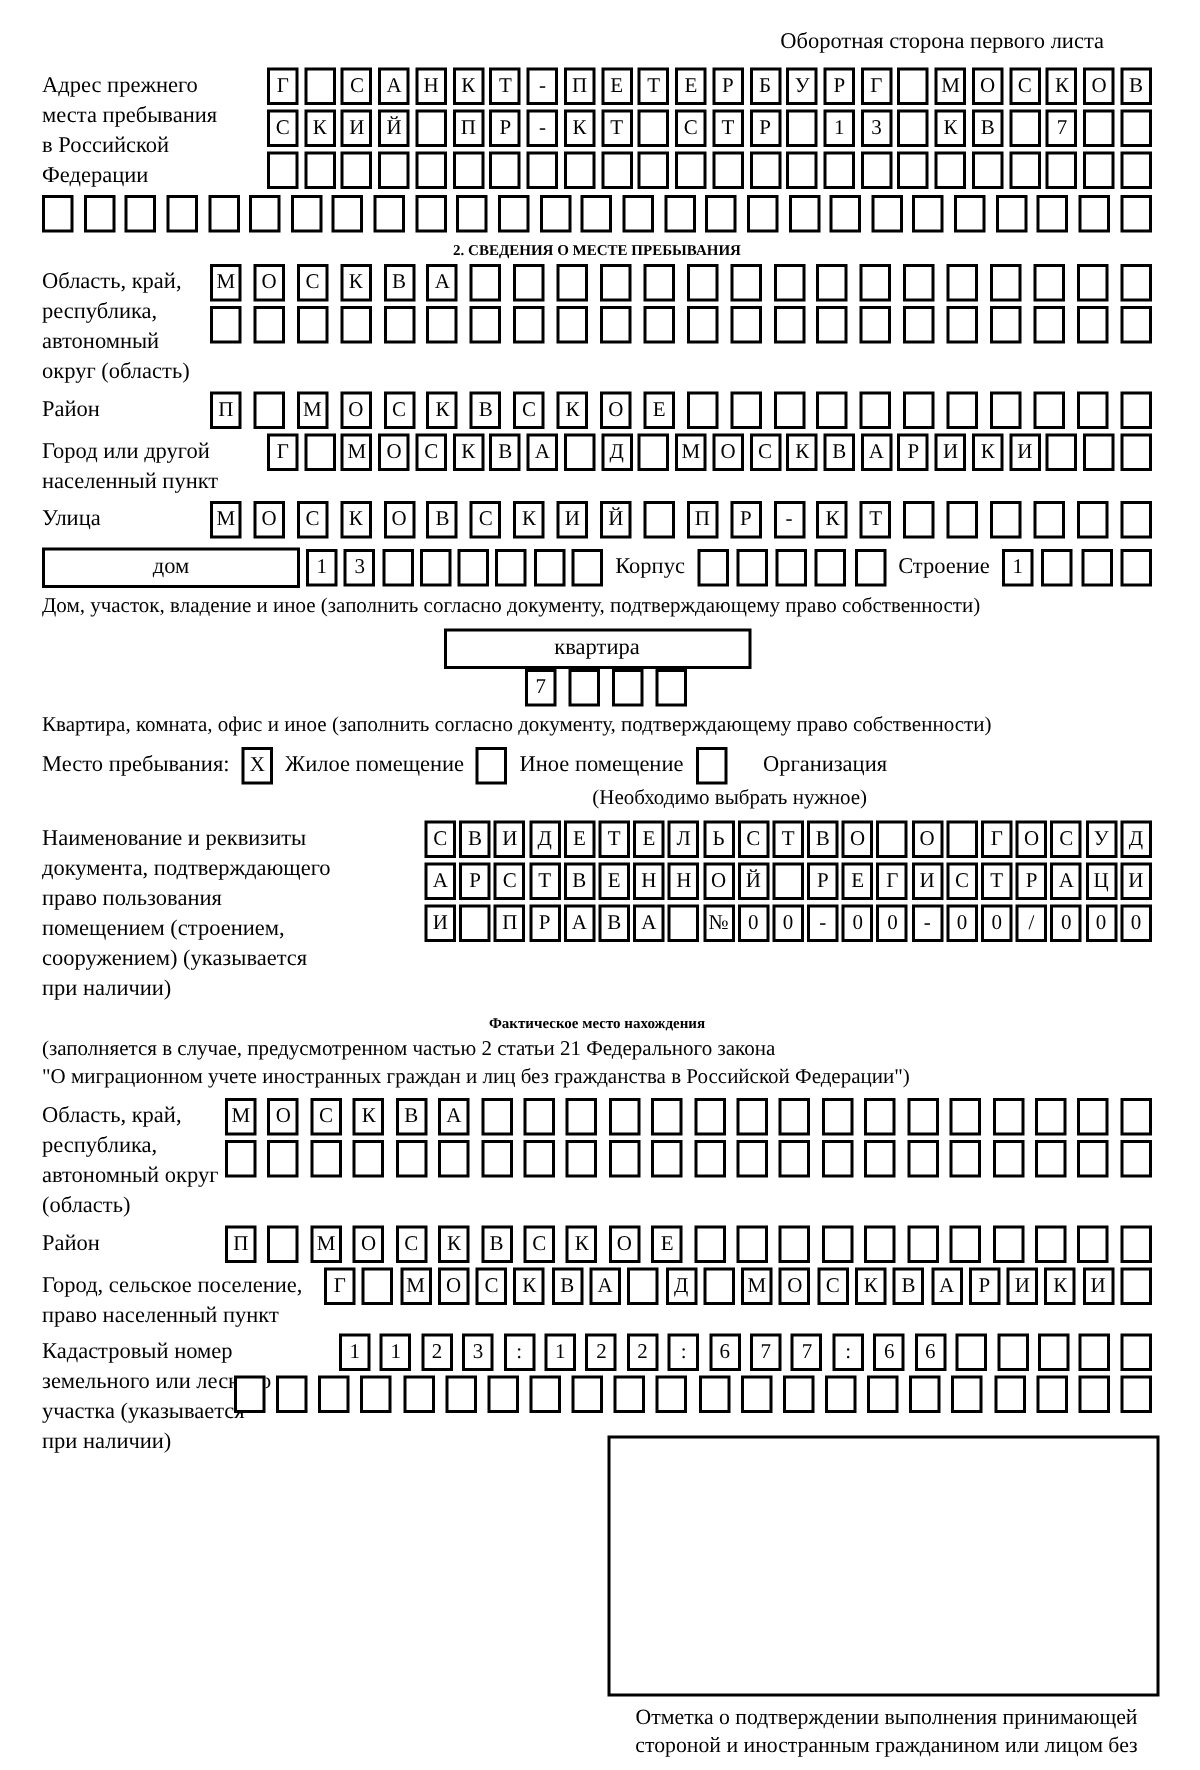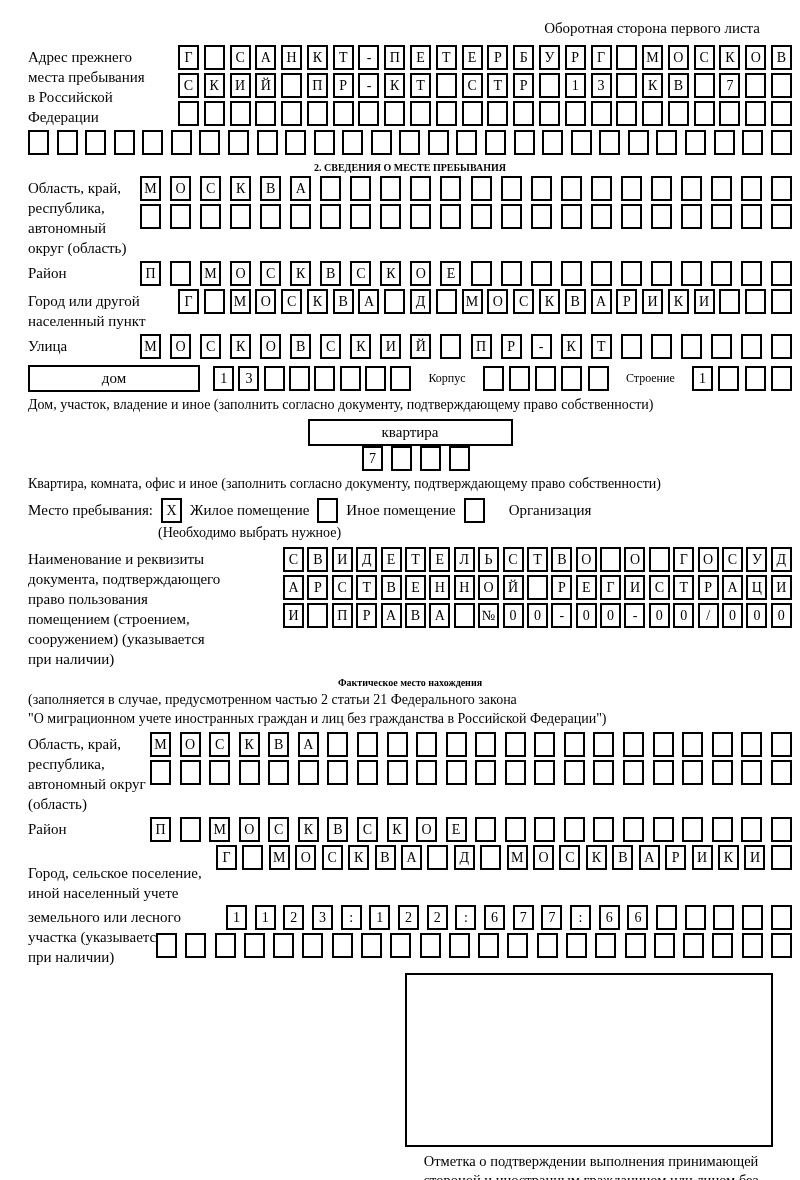--- a/index.html
+++ b/index.html
@@ -6,21 +6,21 @@
   html, body { background: #ffffff; }
   body {
     width: 800px;
     font-family: "Liberation Serif", "DejaVu Serif", serif;
     color: #000000;
   }
   .page {
     position: relative;
     width: 800px;
     height: 1180px;
-    padding: 12px 8px 0 28px;
+    padding: 12px 32px 0 28px;
     overflow: hidden;
     background: #ffffff;
   }
   .header-note {
     text-align: right;
     padding-right: 32px;
     font-size: 15px;
     margin-top: 8px;
   }
   .field { display: flex; align-items: flex-start; }
@@ -31,45 +31,45 @@
   .cell {
     flex: 0 0 21px;
     width: 21px; height: 25px;
     border: 2px solid #000;
     display: inline-flex;
     align-items: center; justify-content: center;
     font-size: 14px;
     background: #fff;
   }
   .w150 { width: 150px; } .w112 { width: 112px; } .w255 { width: 255px; }
-  .w122 { width: 122px; } .w188 { width: 188px; margin-top: 16px; } .w198 { width: 198px; }
+  .w122 { width: 122px; } .w188 { width: 188px; } .w198 { width: 198px; }
   .fullrow { margin-top: 3px; }
   .caption { font-size: 14px; line-height: 18px; margin-top: 4px; }
   .center { text-align: center; }
   .section-title { text-align: center; font-weight: bold; font-size: 10px; margin-top: 7px; }
   .mt2 { margin-top: 2px; } .mt3 { margin-top: 3px; } .mt4 { margin-top: 4px; } .mt8 { margin-top: 8px; }
 
   .house-row { display: flex; align-items: center; justify-content: space-between; margin-top: 6px; }
   .wide-box {
     border: 2px solid #000; height: 27px;
     display: flex; align-items: center; justify-content: center;
     font-size: 15px; background: #fff;
   }
   .house-box { width: 172px; }
-  .inline-label { font-size: 12px; white-space: nowrap; padding: 0 4px; }
+  .inline-label { font-size: 15px; white-space: nowrap; padding: 0 4px; }
   .house-num { width: 198px; } .korpus-cells { width: 126px; } .stroenie-cells { width: 100px; }
 
   .apt-row { display: flex; align-items: center; margin-top: 5px; flex-direction: column; }
   .apt-box { width: 205px; }
   .apt-num { width: 108px; margin-left: 12px; }
 
   .stay-row { display: flex; align-items: center; margin-top: 5px; font-size: 15px; }
   .stay-row .cell { margin: 0 8px; }
   .gap16 { margin-left: 16px; } .gap30 { margin-left: 30px; }
-  .stay-note { font-size: 14px; text-align: left; width: 420px; margin-left: 130px; margin-top: 2px; }
+  .stay-note { font-size: 14px; text-align: right; width: 420px; margin-left: 130px; margin-top: 2px; }
 
   .doc-field { margin-top: 6px; }
   .doc-field .label-col { line-height: 20px; }
 
   .subtitle { text-align: left; font-size: 14px; line-height: 19px; }
   .cad-field { height: 60px; margin-top: 2px; }
   .cad-row2 { margin-left: -70px; }
 
   .stamp-box {
     width: 368px; height: 174px;
@@ -589,21 +589,21 @@
           <span class="cell"></span>
           <span class="cell"></span>
           <span class="cell"></span>
         </div>
     </div>
   </div>
 
   <div class="field mt3">
     <div class="label-col w188">
         <div>Город, сельское поселение,</div>
-        <div>иной населенный учете</div>
+        <div>право населенный пункт</div>
       </div>
     <div class="rows-col">
       <div class="cellrow">
           <span class="cell">Г</span>
           <span class="cell"></span>
           <span class="cell">М</span>
           <span class="cell">О</span>
           <span class="cell">С</span>
           <span class="cell">К</span>
           <span class="cell">В</span>
@@ -621,20 +621,21 @@
           <span class="cell">И</span>
           <span class="cell">К</span>
           <span class="cell">И</span>
           <span class="cell"></span>
         </div>
     </div>
   </div>
 
   <div class="field cad-field">
     <div class="label-col w198">
+        <div>Кадастровый номер</div>
         <div>земельного или лесного</div>
         <div>участка (указывается</div>
         <div>при наличии)</div>
       </div>
     <div class="rows-col">
       <div class="cellrow">
           <span class="cell">1</span>
           <span class="cell">1</span>
           <span class="cell">2</span>
           <span class="cell">3</span>

